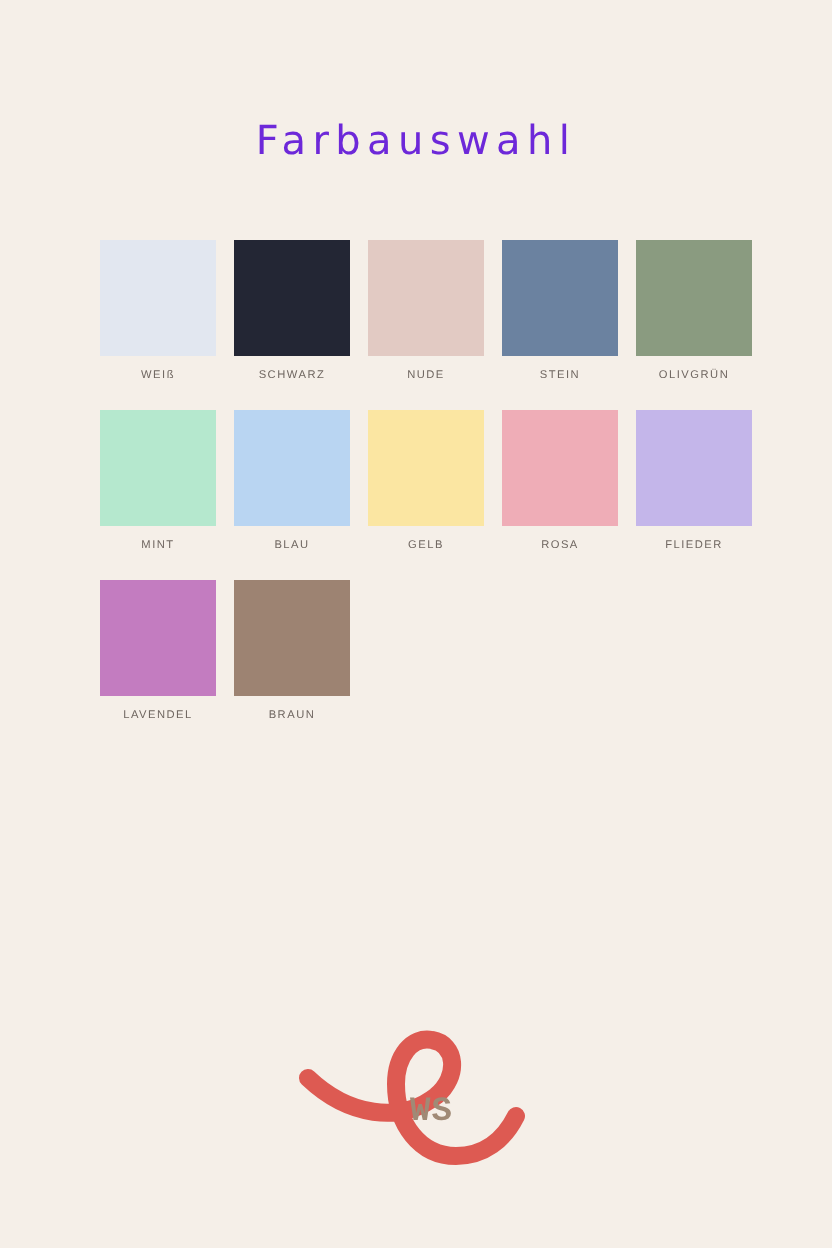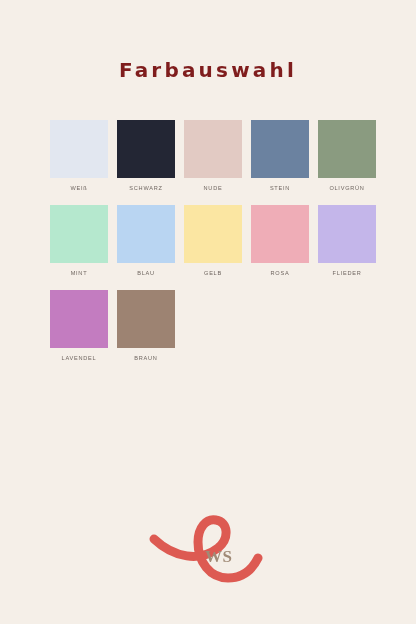--- a/index.html
+++ b/index.html
@@ -84,29 +84,29 @@
     display: block;
   }
   .logo-text {
     position: absolute;
     left: 57px;
     top: 35px;
     font-size: 17px;
     font-weight: bold;
     letter-spacing: 0.5px;
     color: #a08a76;
-    font-family: Liberation Serif, serif;
+    font-family: Liberation Mono, monospace;
   }
 </style>
 </head>
 <body style="background: rgb(245, 239, 232);">
 
 <div class="page">
 
-  <div class="title" style="color: #7f1d1d; font-weight: bold;">Farbauswahl</div>
+  <div class="title" style="color: #6d28d9;">Farbauswahl</div>
 
   <div class="swatch-area">
 
     <div class="swatch-row">
       <div class="swatch-cell">
         <span class="swatch-chip" style="background: rgb(226, 231, 240);"></span>
         <span class="swatch-label" style="color: rgb(111, 102, 96);">WEIß</span>
       </div>
       <div class="swatch-cell">
         <span class="swatch-chip" style="background: rgb(35, 38, 52);"></span>

